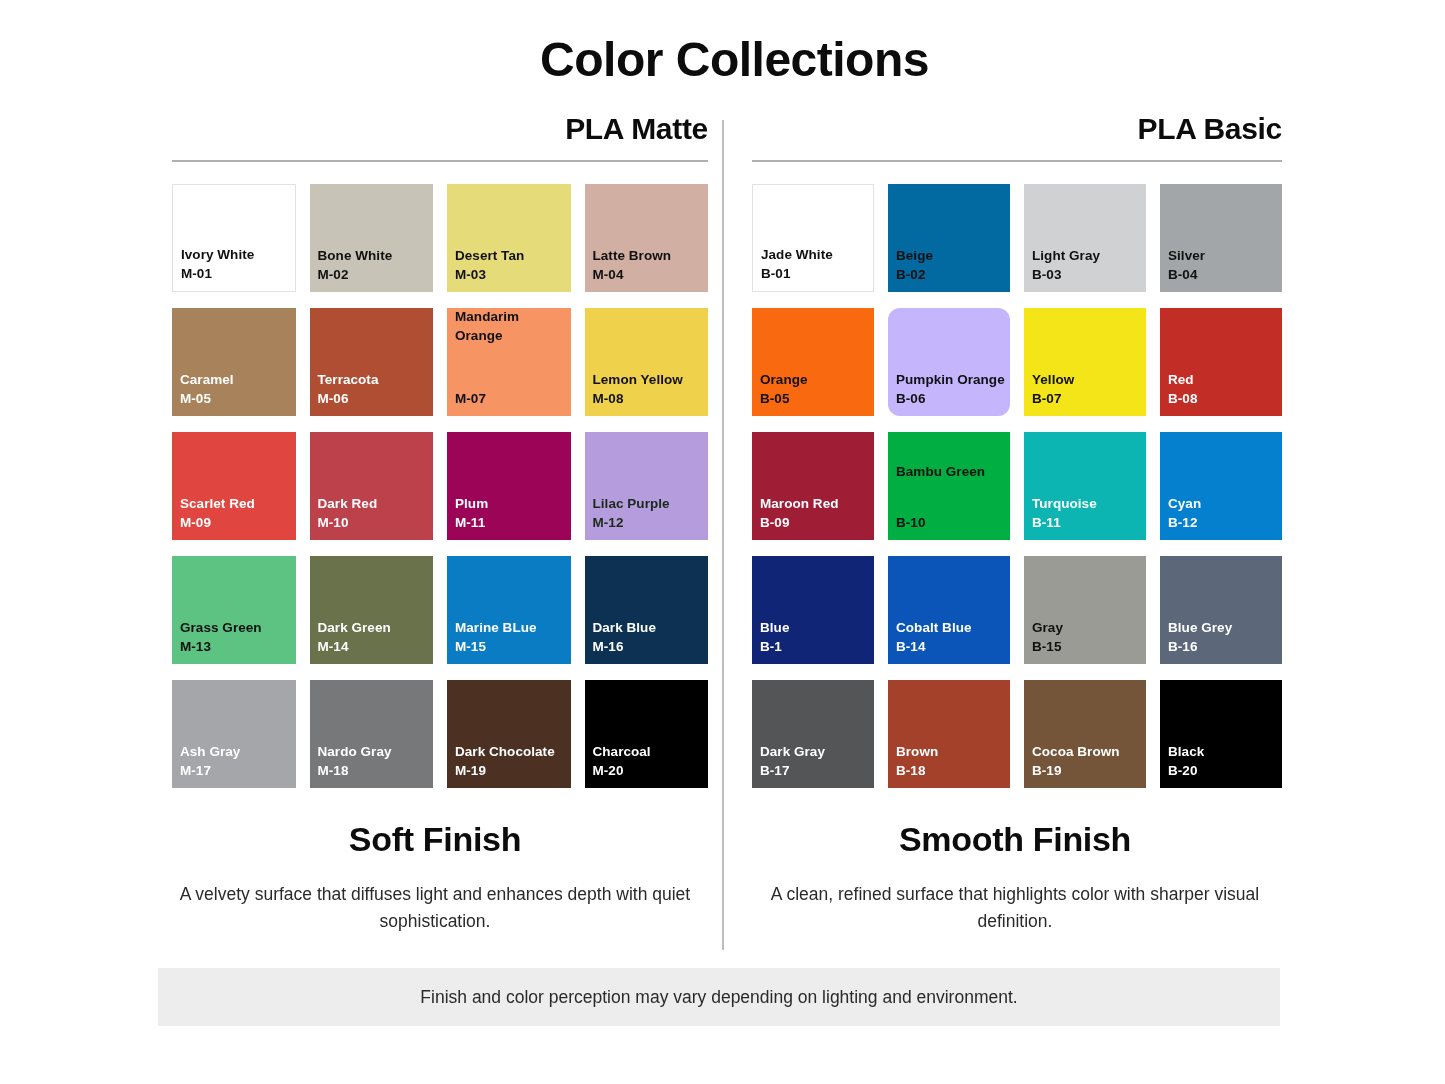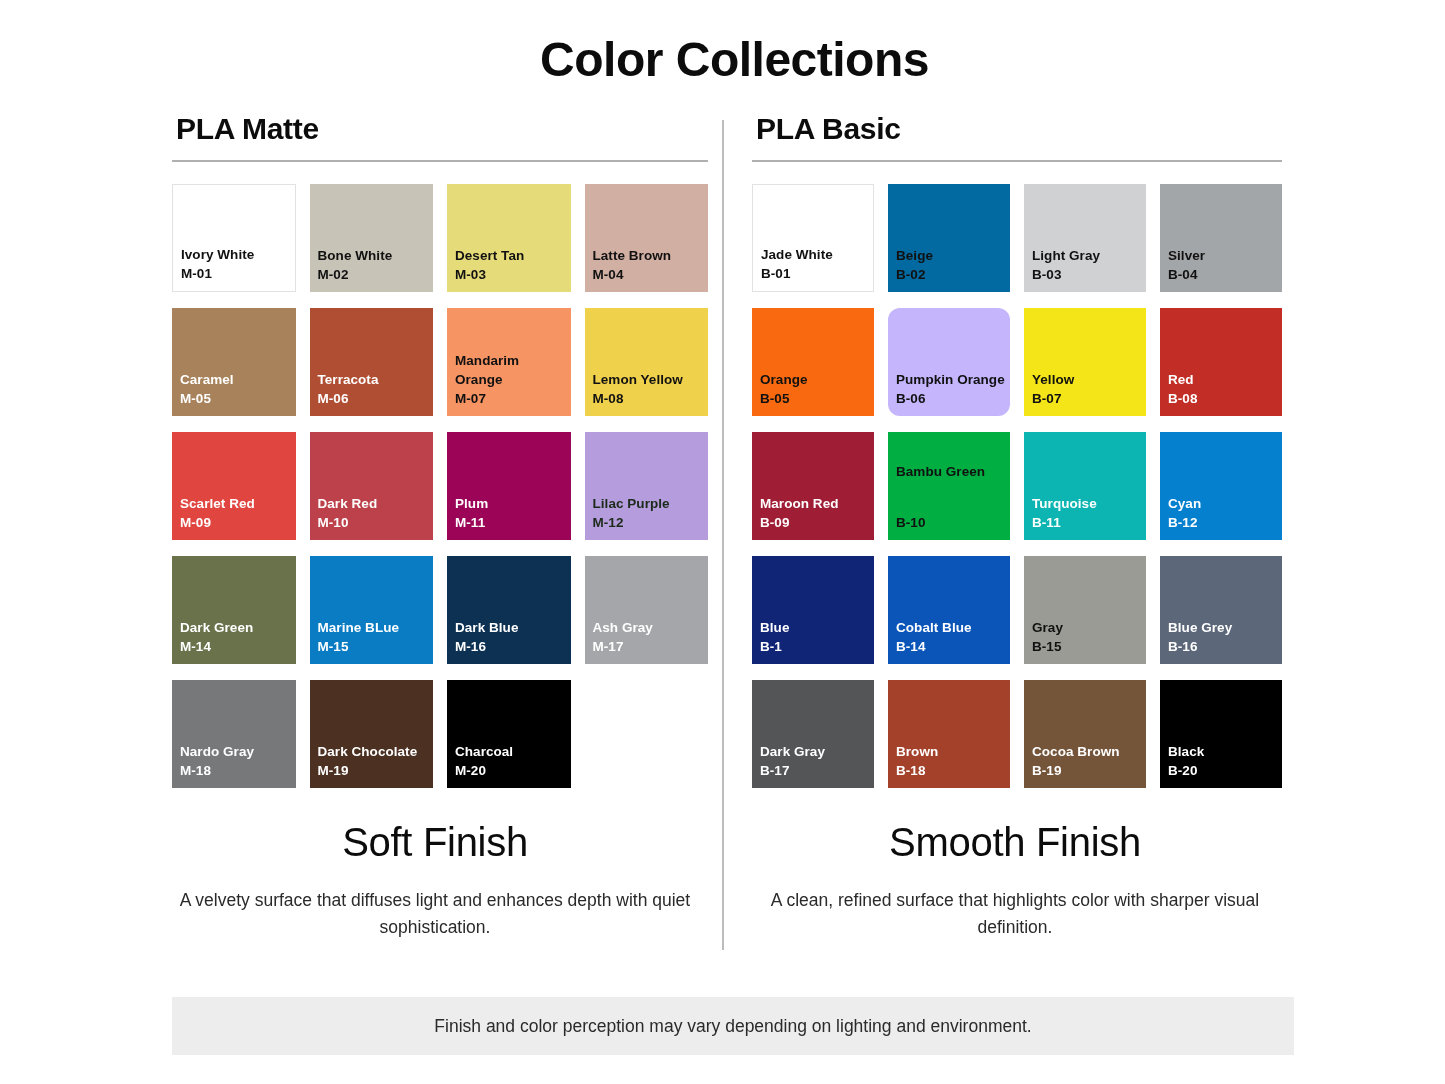--- a/index.html
+++ b/index.html
@@ -53,20 +53,21 @@
   }
   .column.matte { left: 172px; width: 536px; }
   .column.basic { left: 752px; width: 530px; }
 
   .column-heading {
     font-size: 30px;
     font-weight: bold;
     color: #0c0c0c;
     margin: 0 0 14px 4px;
     letter-spacing: -0.3px;
+    text-align: right;
   }
   .heading-rule {
     height: 2px;
     background: #b0b0b0;
     width: 100%;
     margin-bottom: 14px;
   }
 
   
   .swatch-grid {
@@ -105,47 +106,46 @@
   
   .finish-block {
     position: absolute;
     top: 708px;
     text-align: center;
   }
   .finish-block.matte { left: 150px; width: 570px; }
   .finish-block.basic { left: 730px; width: 570px; }
 
   .finish-title {
-    font-size: 40px;
-    font-weight: normal;
+    font-size: 34px;
+    font-weight: bold;
     color: #0c0c0c;
     margin-bottom: 22px;
     letter-spacing: -0.3px;
   }
   .finish-desc {
     font-size: 17.5px;
     line-height: 1.55;
     color: #2a2a2a;
     padding: 0 14px;
   }
 
   
   .footer-note {
     position: absolute;
-    left: 172px;
+    left: 158px;
     top: 968px;
     width: 1122px;
     height: 58px;
     background: #ededed;
     display: flex;
     align-items: center;
     justify-content: center;
     font-size: 17.5px;
     color: #2a2a2a;
-    margin-top: 29px;
   }
 </style>
 </head>
 <body>
 
 <div class="page-title">Color Collections</div>
 
 <div class="columns">
 
   <div class="divider"></div>
@@ -171,21 +171,21 @@
           <div class="swatch-code">M-04</div>
         </div>
         <div class="swatch" style="background: rgb(168, 130, 90); color: rgb(255, 255, 255);">
           <div class="swatch-name">Caramel</div>
           <div class="swatch-code">M-05</div>
         </div>
         <div class="swatch" style="background: rgb(176, 78, 51); color: rgb(255, 255, 255);">
           <div class="swatch-name">Terracota</div>
           <div class="swatch-code">M-06</div>
         </div>
-        <div class="swatch" style="background: rgb(247, 148, 99); color: rgb(17, 17, 17);">
+        <div class="swatch" style="background: rgb(247, 148, 99); color: rgb(17, 17, 17); gap: 44px;">
           <div class="swatch-name">Mandarim Orange</div>
           <div class="swatch-code">M-07</div>
         </div>
         <div class="swatch" style="background: rgb(240, 209, 76); color: rgb(17, 17, 17);">
           <div class="swatch-name">Lemon Yellow</div>
           <div class="swatch-code">M-08</div>
         </div>
         <div class="swatch" style="background: rgb(224, 70, 63); color: rgb(255, 255, 255);">
           <div class="swatch-name">Scarlet Red</div>
           <div class="swatch-code">M-09</div>
@@ -194,20 +194,24 @@
           <div class="swatch-name">Dark Red</div>
           <div class="swatch-code">M-10</div>
         </div>
         <div class="swatch" style="background: rgb(156, 4, 88); color: rgb(255, 255, 255);">
           <div class="swatch-name">Plum</div>
           <div class="swatch-code">M-11</div>
         </div>
         <div class="swatch" style="background: rgb(181, 156, 220); color: rgb(27, 42, 27);">
           <div class="swatch-name">Lilac Purple</div>
           <div class="swatch-code">M-12</div>
+        </div>
+        <div class="swatch" style="background: rgb(93, 195, 131); color: rgb(17, 17, 17);">
+          <div class="swatch-name">Grass Green</div>
+          <div class="swatch-code">M-13</div>
         </div>
         <div class="swatch" style="background: rgb(105, 114, 74); color: rgb(255, 255, 255);">
           <div class="swatch-name">Dark Green</div>
           <div class="swatch-code">M-14</div>
         </div>
         <div class="swatch" style="background: rgb(10, 124, 196); color: rgb(255, 255, 255);">
           <div class="swatch-name">Marine BLue</div>
           <div class="swatch-code">M-15</div>
         </div>
         <div class="swatch" style="background: rgb(13, 49, 82); color: rgb(255, 255, 255);">

